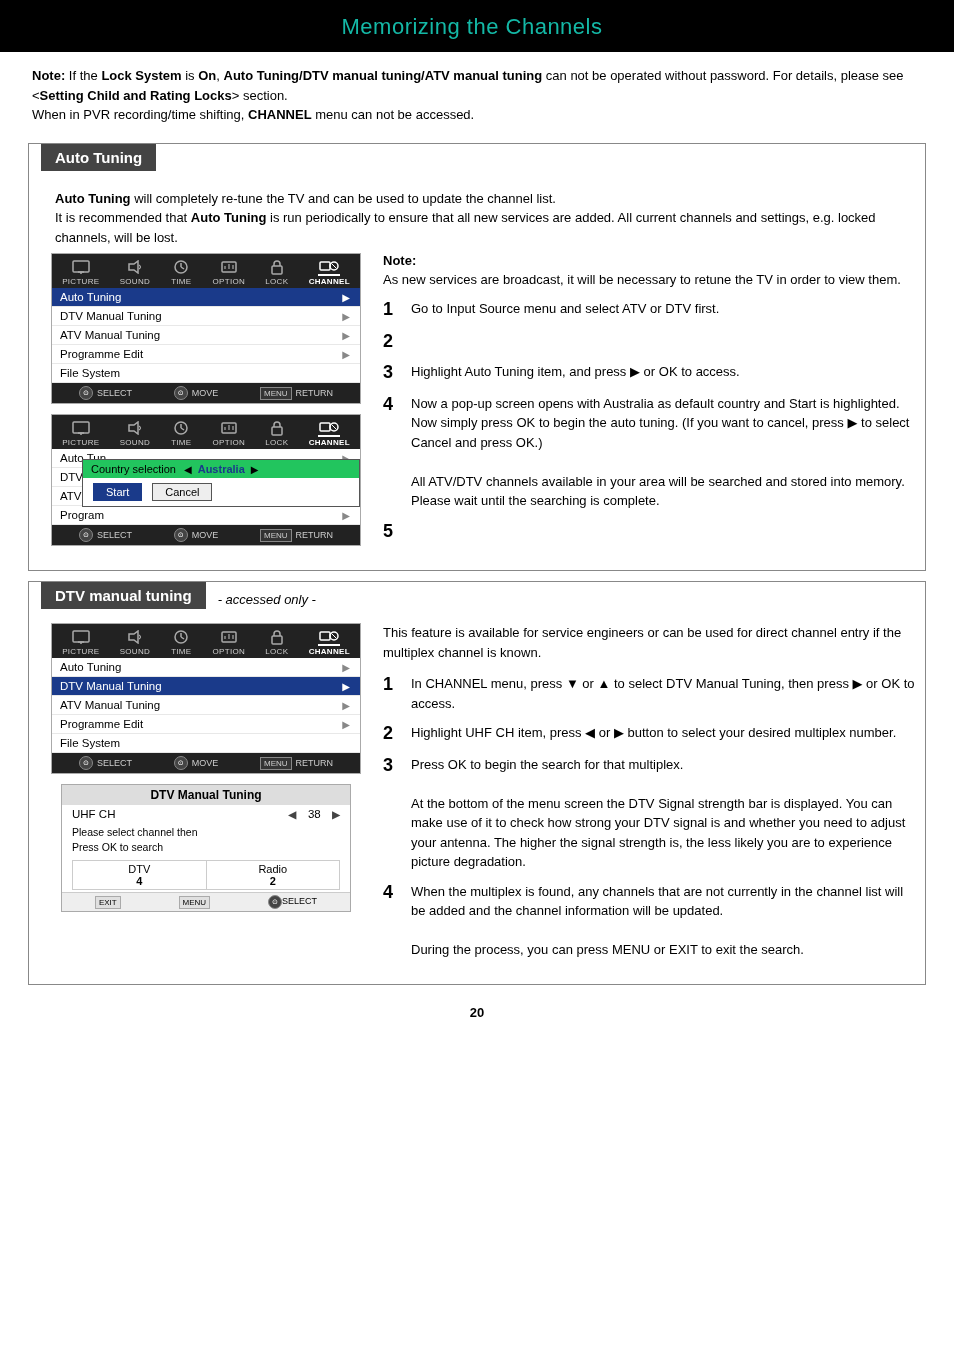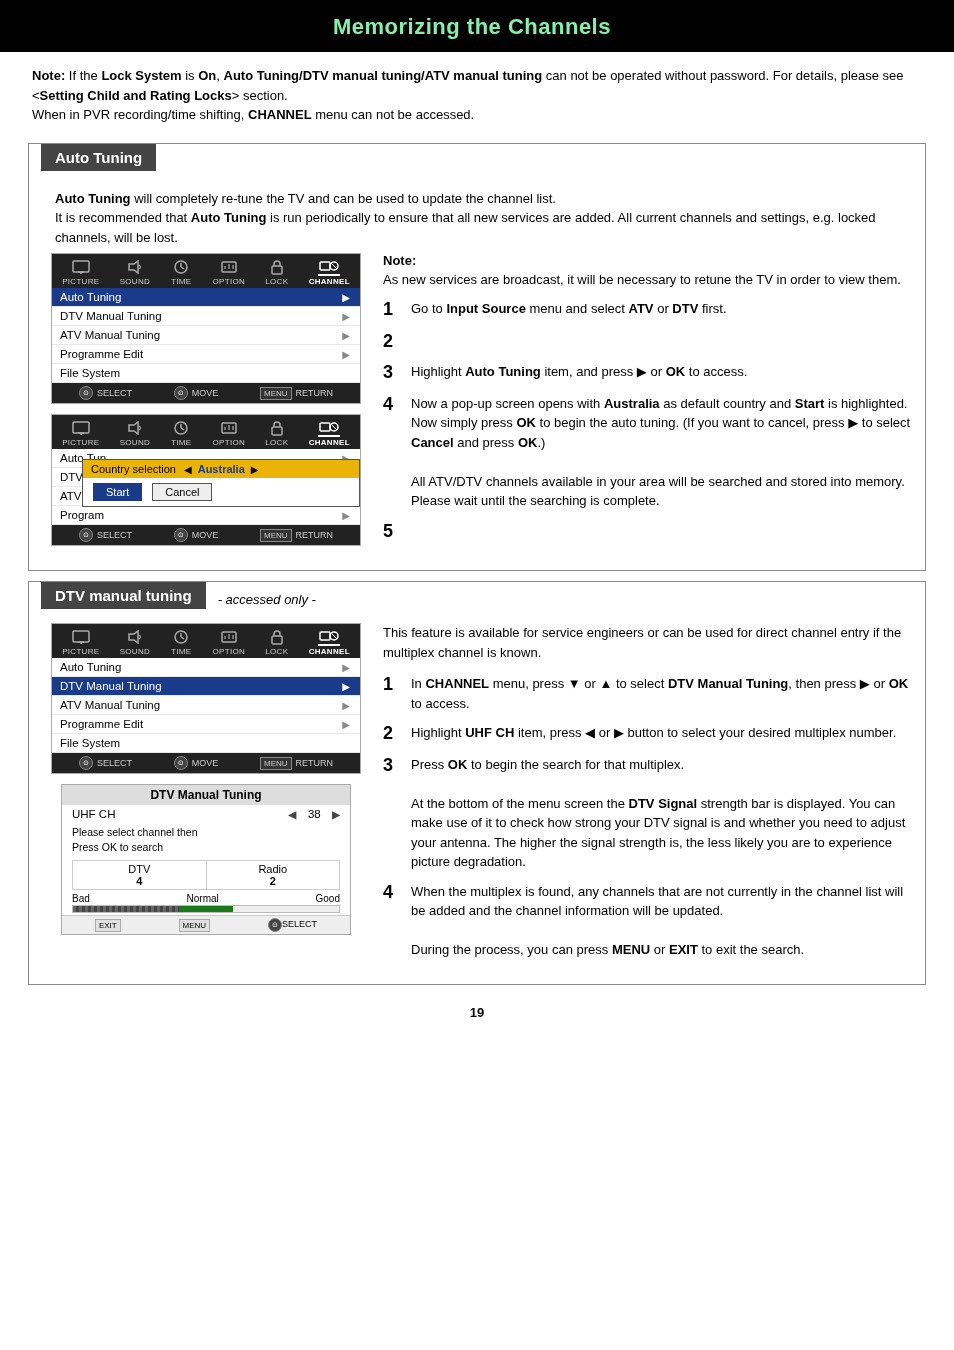--- a/index.html
+++ b/index.html
@@ -7,24 +7,24 @@
       font-family: Arial, sans-serif;
       font-size: 13px;
       background: #fff;
       color: #000;
       width: 954px;
       min-height: 1350px;
       padding: 0;
     }
     .page-title {
       background: #000;
-      color: #86efac;
+      color: #14b8a6;
       text-align: center;
       font-size: 22px;
-      font-weight: bold;
+      font-weight: normal;
       padding: 14px 10px 12px 0;
       letter-spacing: 0.5px;
     }
     .top-note {
       padding: 14px 32px 8px 32px;
       font-size: 13px;
       line-height: 1.5;
     }
     .top-note b { font-weight: bold; }
 
@@ -267,21 +267,21 @@
       font-size: 18px;
       font-weight: bold;
       min-width: 20px;
       line-height: 1.2;
     }
     .step-text {
       font-size: 13px;
       line-height: 1.5;
       flex: 1;
     }
-    .step-text b { font-weight: bold; }
+    .step-text b { font-weight: normal; }
     .note-box {
       background: #fff;
       border: none;
       margin-bottom: 12px;
       padding: 0;
     }
     .note-box b { font-weight: bold; }
     .section-subtitle {
       font-size: 13px;
       font-style: italic;
@@ -494,21 +494,21 @@
           <div class="tv-menu-row">
             <span>ATV Mar</span>
               <span class="arrow">▶</span>
           </div>
           <div class="tv-menu-row">
             <span>Program</span>
               <span class="arrow">▶</span>
           </div>
 
           <div style="position:absolute;top:10px;left:30px;right:0;background:#fff;border:1.5px solid #555;z-index:10;">
-            <div style="background:#eab308;display:flex;align-items:center;padding:3px 8px;gap:4px;font-size:11px;">
+            <div style="background:#22c55e;display:flex;align-items:center;padding:3px 8px;gap:4px;font-size:11px;">
               <span>Country selection</span>
               <span style="margin-left:4px;font-size:10px;">◀</span>
               <span style="color:#1a3a8a;font-weight:bold;margin-left:2px;">Australia</span>
               <span style="font-size:10px;margin-left:2px;">▶</span>
             </div>
             <div style="display:flex;gap:10px;padding:5px 10px;background:#fff;">
               <button class="popup-btn selected">Start</button>
               <button class="popup-btn">Cancel</button>
             </div>
           </div>
@@ -681,31 +681,20 @@
         <div class="dtv-data-row">
           <div class="dtv-data-cell">
             <div>DTV</div>
               <div style="font-weight:bold;">4</div>
           </div>
           <div class="dtv-data-cell">
             <div>Radio</div>
               <div style="font-weight:bold;">2</div>
           </div>
         </div>
-        <div class="signal-bar-wrap">
-          <div class="signal-bar-label">
-            <span>Bad</span>
-            <span>Normal</span>
-            <span>Good</span>
-          </div>
-          <div class="signal-bar">
-            <div class="signal-bar-fill-bad"></div>
-            <div class="signal-bar-fill-good"></div>
-          </div>
-        </div>
         <div class="dtv-footer">
           <span style="border:1px solid #aaa;padding:1px 3px;font-size:8px;background:#e0e0e0;">EXIT</span>
           <span style="border:1px solid #aaa;padding:1px 3px;font-size:8px;background:#e0e0e0;">MENU</span>
           <div class="foot-item">
             <span class="foot-circle">⊙</span><span>SELECT</span>
           </div>
         </div>
       </div>
     </div>
 
@@ -727,13 +716,13 @@
         </div>
         <div class="step-item">
           <span class="step-num">4</span>
           <span class="step-text">When the multiplex is found, any channels that are not currently in the channel list will be added and the channel information will be updated.<br><br>During the process, you can press <b>MENU</b> or <b>EXIT</b> to exit the search.</span>
         </div>
       </div>
     </div>
   </div>
 </div>
 
-<div class="page-num">19</div>
+<div class="page-num">20</div>
 
 </body></html>

